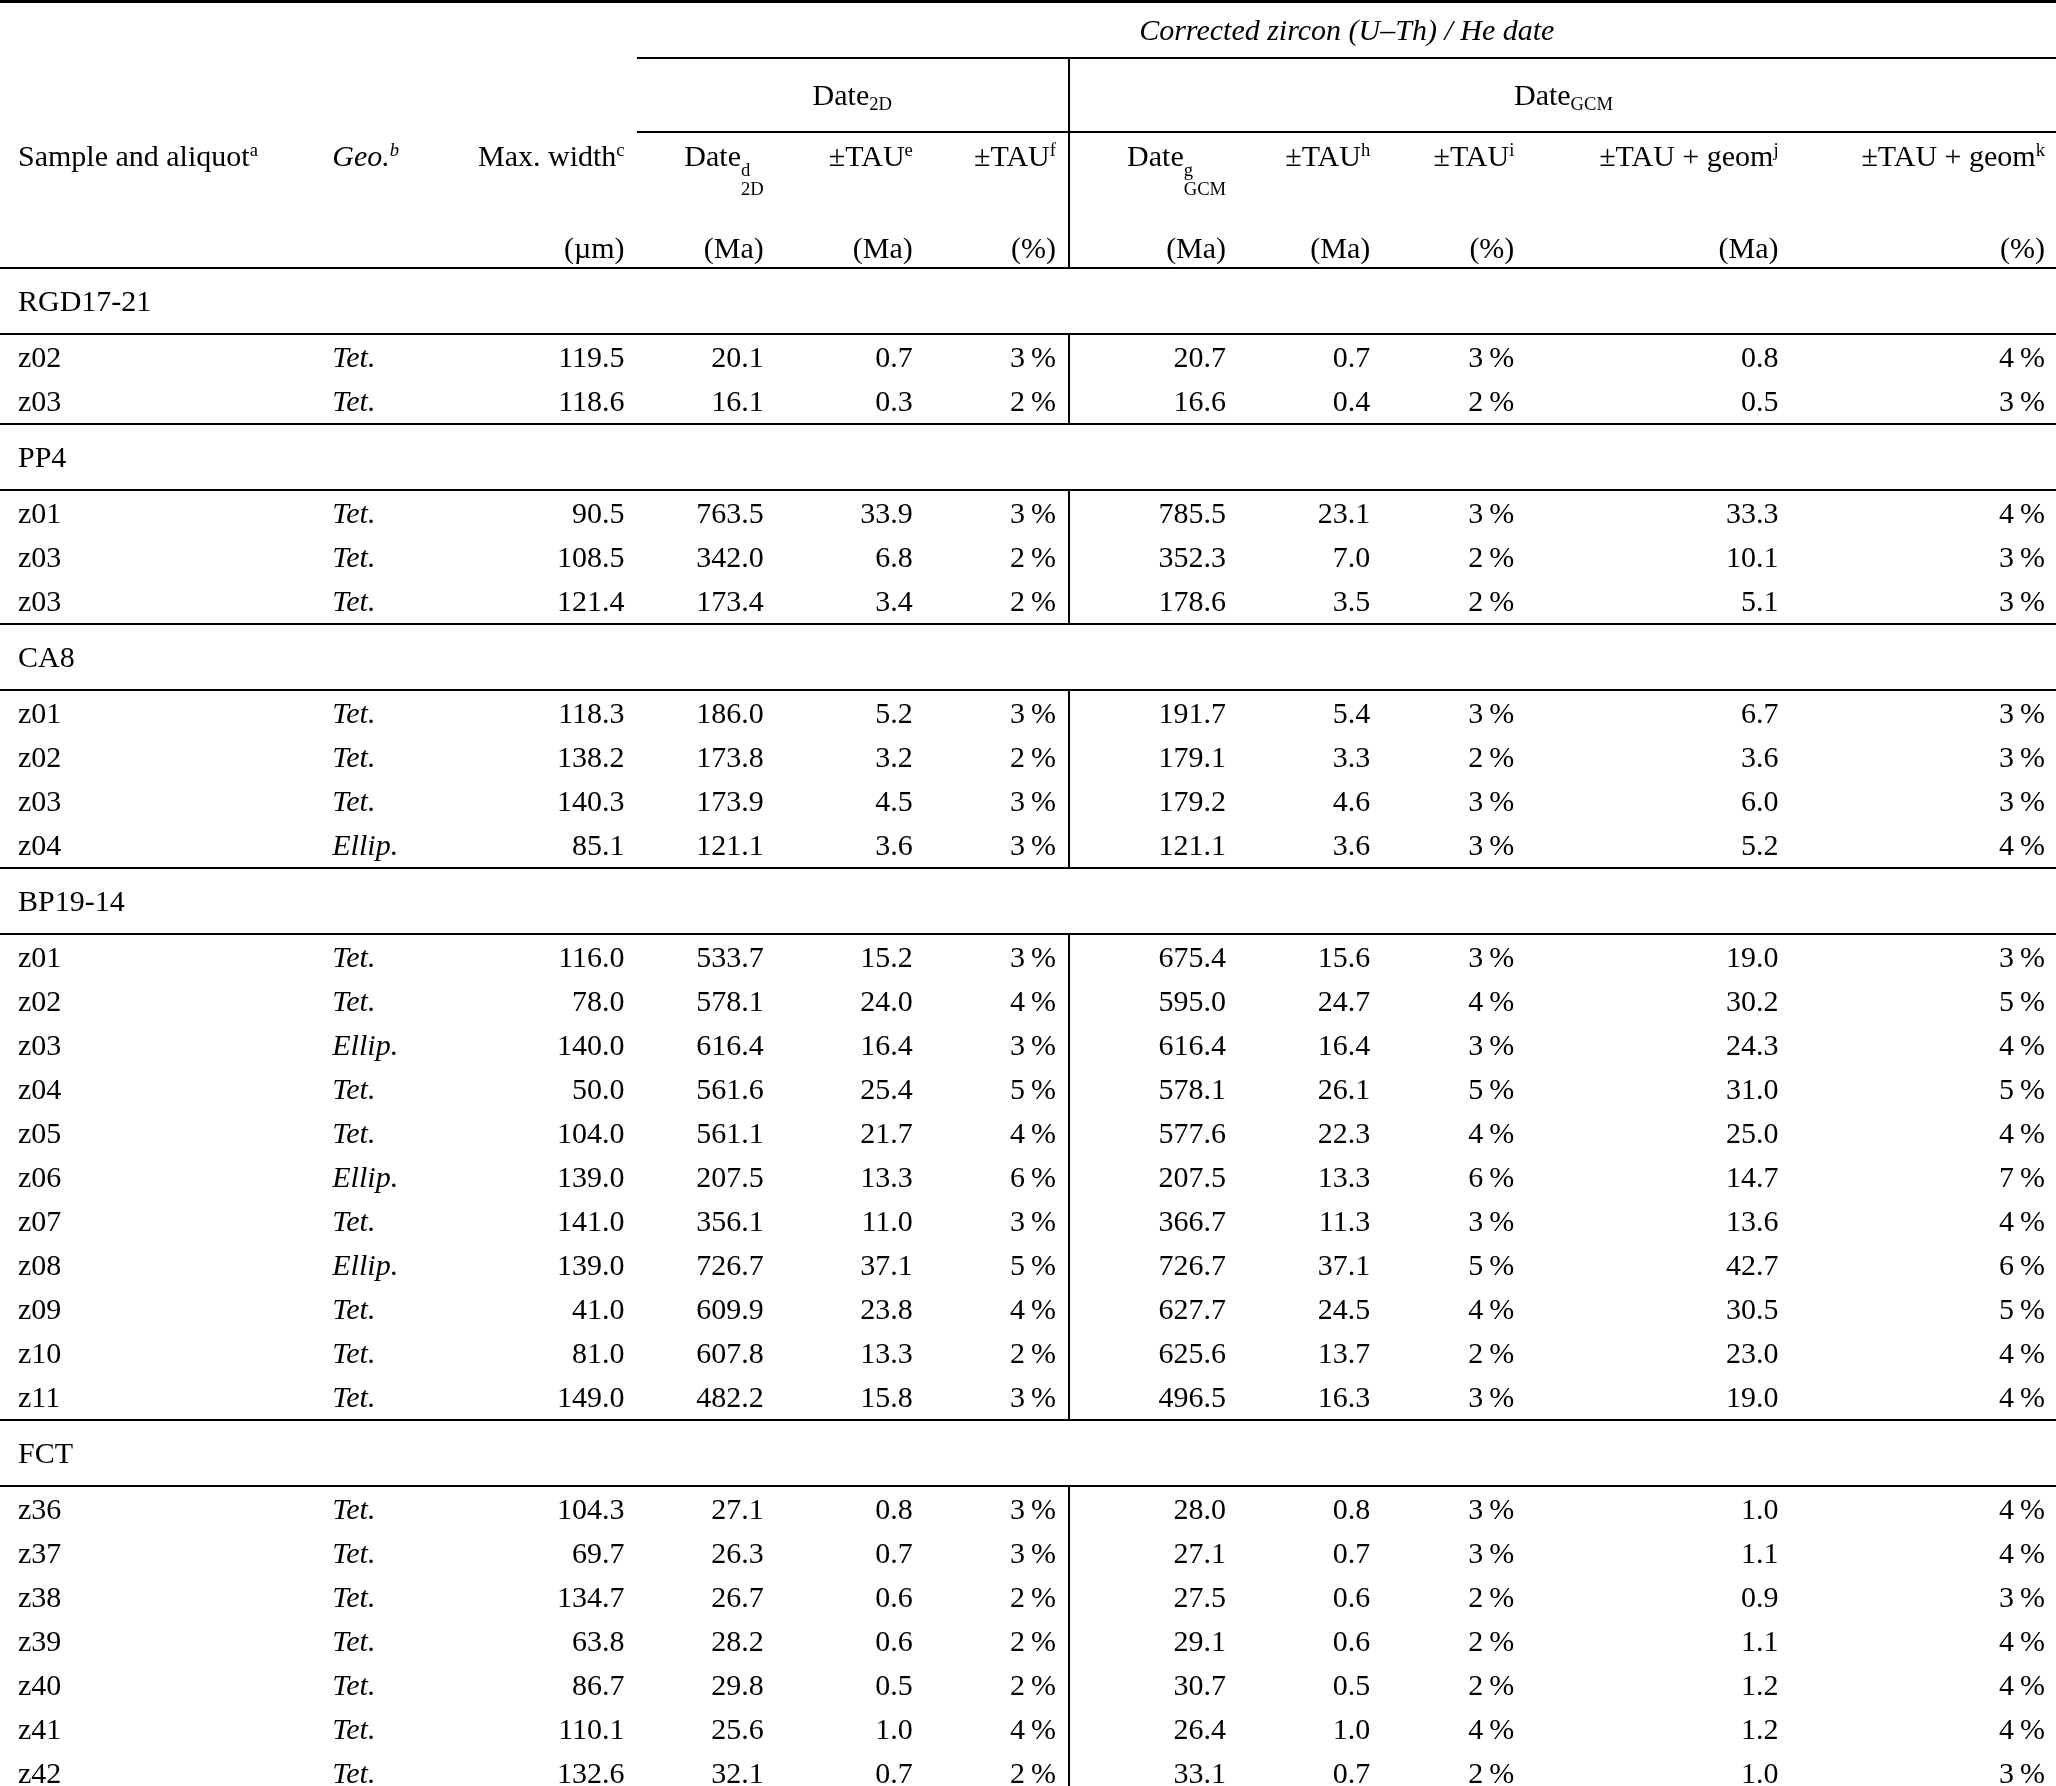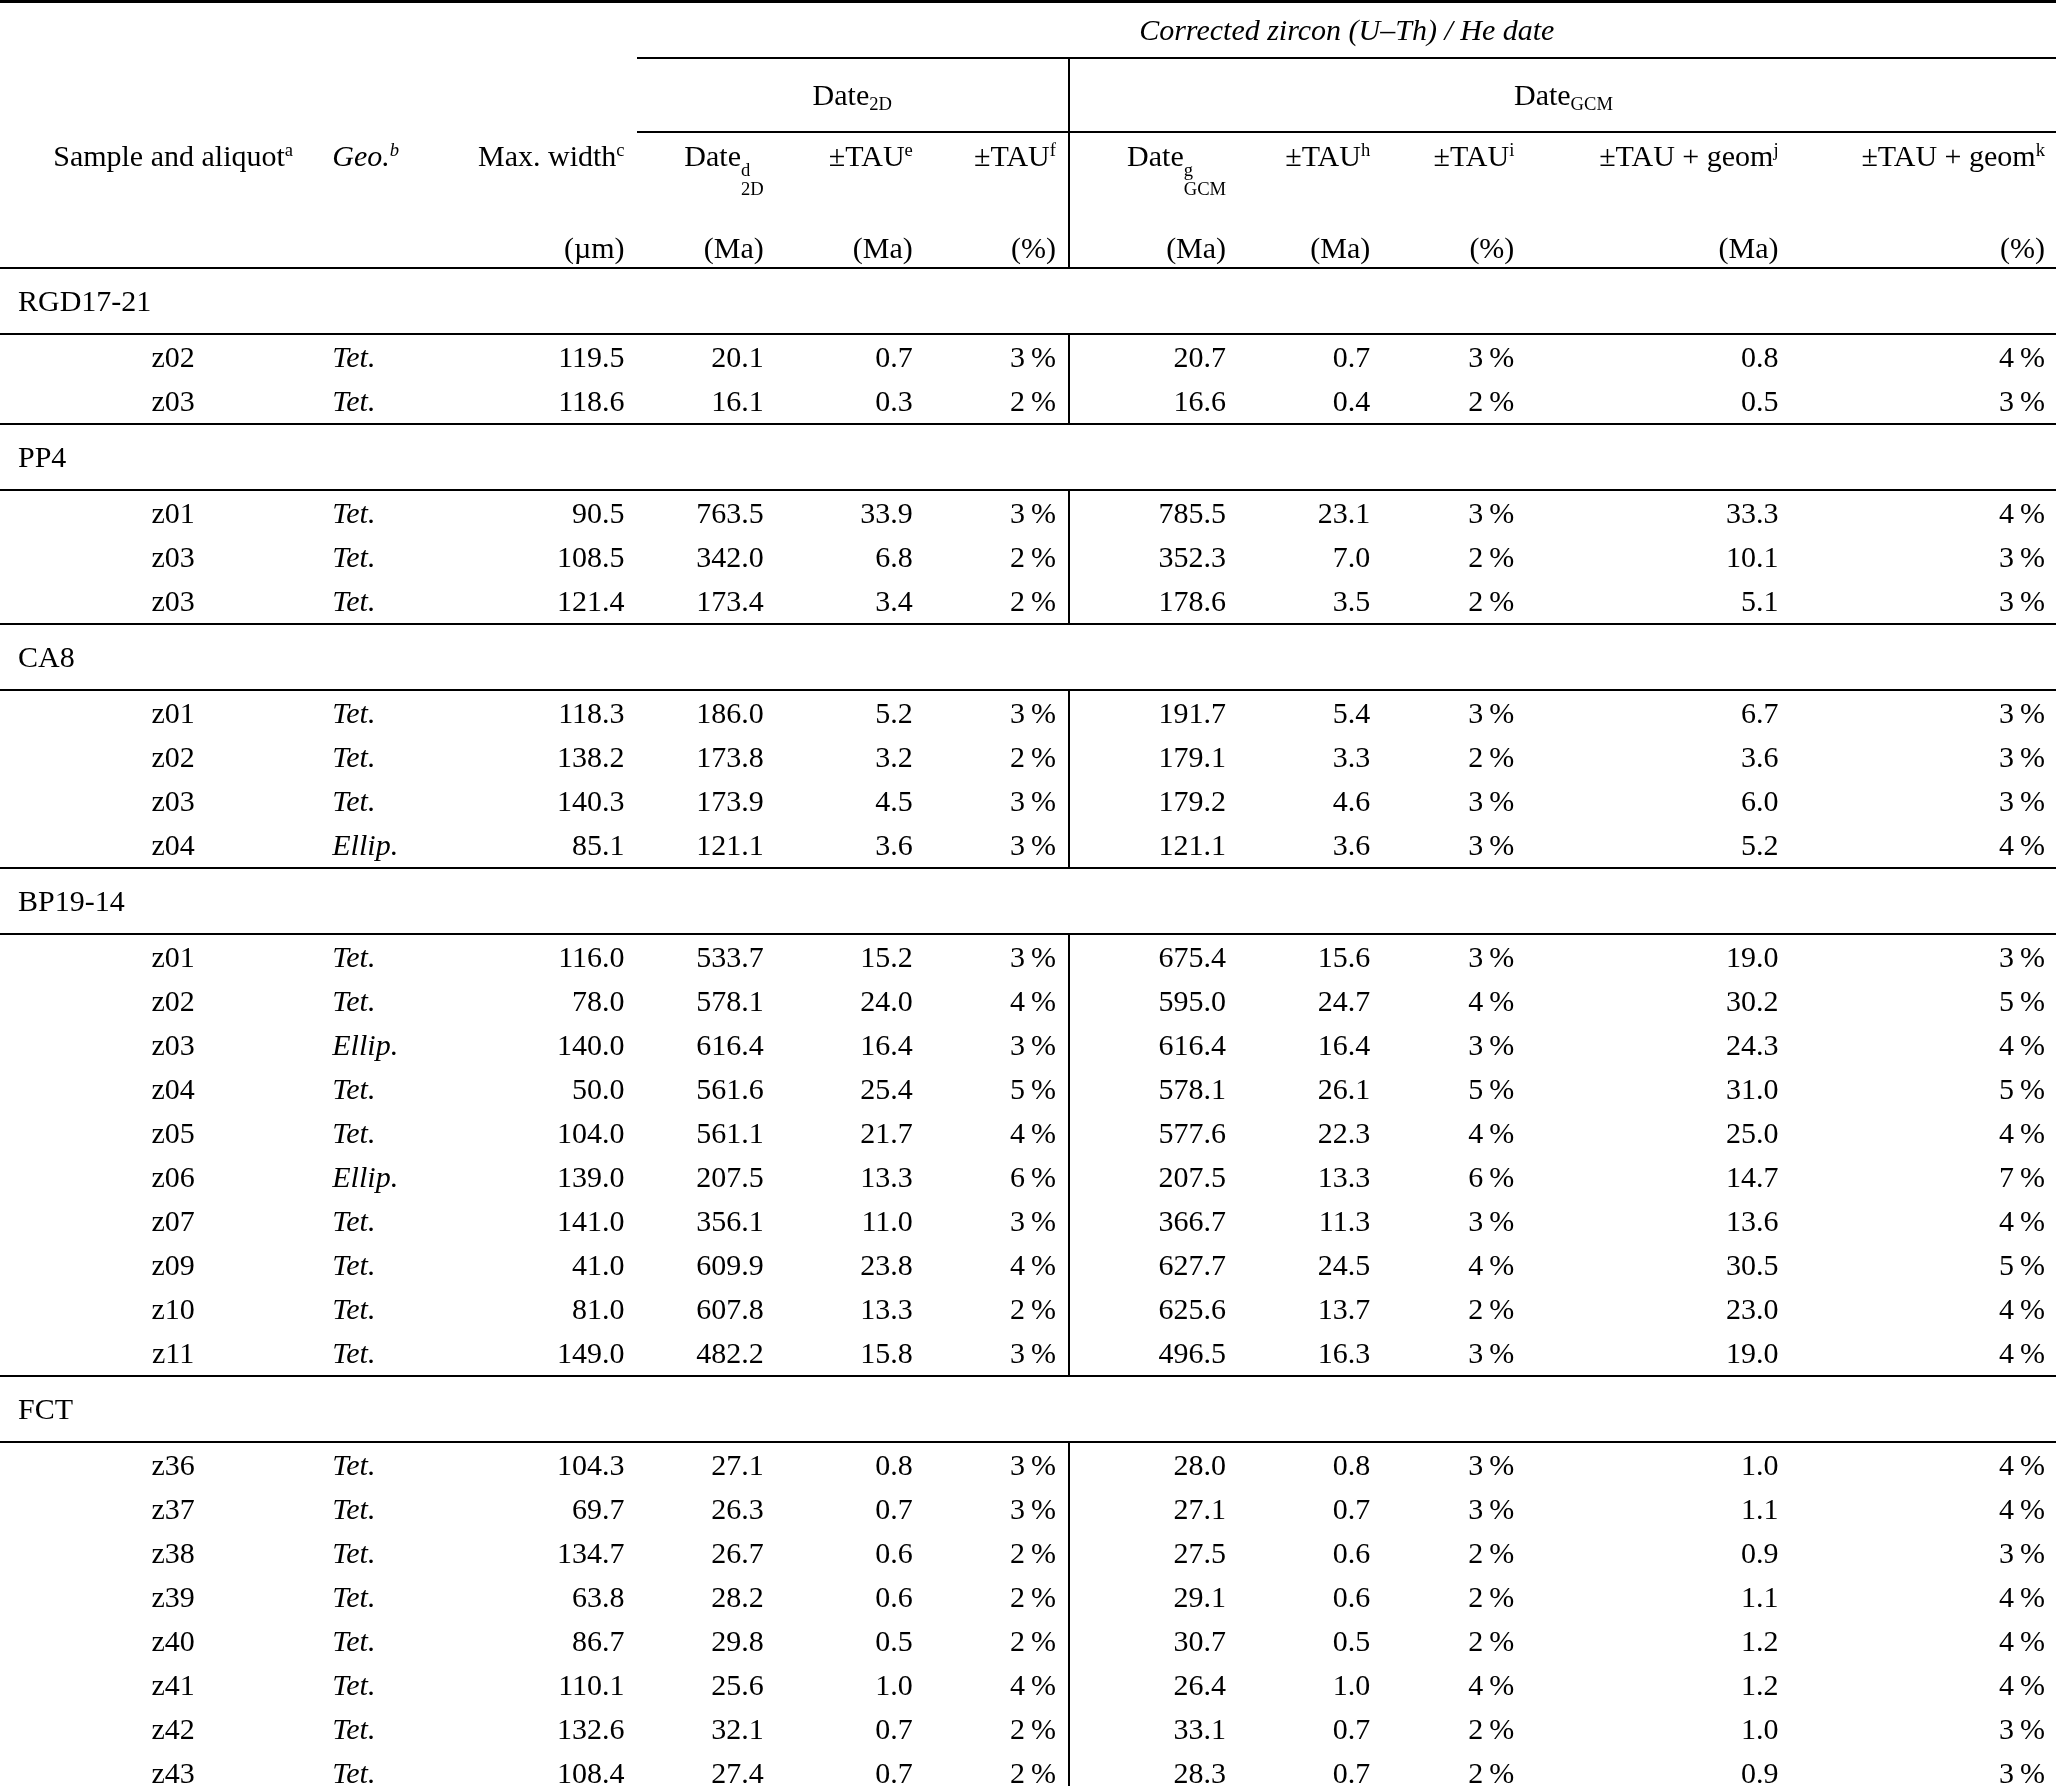--- a/index.html
+++ b/index.html
@@ -7,21 +7,21 @@
     width:2057px;height:1786px;background:#ffffff;color:#000;
     font-family:"Liberation Serif","DejaVu Serif",serif;
   }
   table{
     border-collapse:collapse;table-layout:fixed;width:2057px;
     border-top:3px solid #000;border-bottom:3px solid #000;
     font-size:30px;
   }
   th,td{font-weight:normal;padding:0;white-space:nowrap;overflow:visible;}
   
-  .c0{text-align:center;padding-left:18px;}
+  .c0{text-align:left;padding-left:18px;}
   .c1{text-align:left;padding-left:4px;font-style:italic;}
   .c2,.c3,.c4,.c5,.c6,.c7,.c8,.c9,.c10{text-align:right;padding-right:12px;}
   
   tr.toprow{height:56px;font-style:italic;}
   tr.toprow .corrected{text-align:center;vertical-align:middle;border-bottom:2px solid #000;}
   tr.subrow{height:74px;}
   tr.subrow .gcell{text-align:center;vertical-align:middle;border-bottom:2px solid #000;}
   tr.colhead th{vertical-align:baseline;height:74px;padding-top:6px;padding-bottom:18px;}
   tr.units th{vertical-align:top;height:36px;border-bottom:2px solid #000000;padding-bottom:0;}
   
@@ -315,20 +315,33 @@
         <td class="c3">356.1</td>
         <td class="c4">11.0</td>
         <td class="c5">3 %</td>
         <td class="c6 vbar">366.7</td>
         <td class="c7">11.3</td>
         <td class="c8">3 %</td>
         <td class="c9">13.6</td>
         <td class="c10">4 %</td>
       </tr>
       <tr class="data-row">
+        <td class="c0">z08</td>
+        <td class="c1">Ellip.</td>
+        <td class="c2">139.0</td>
+        <td class="c3">726.7</td>
+        <td class="c4">37.1</td>
+        <td class="c5">5 %</td>
+        <td class="c6 vbar">726.7</td>
+        <td class="c7">37.1</td>
+        <td class="c8">5 %</td>
+        <td class="c9">42.7</td>
+        <td class="c10">6 %</td>
+      </tr>
+      <tr class="data-row">
         <td class="c0">z09</td>
         <td class="c1">Tet.</td>
         <td class="c2">41.0</td>
         <td class="c3">609.9</td>
         <td class="c4">23.8</td>
         <td class="c5">4 %</td>
         <td class="c6 vbar">627.7</td>
         <td class="c7">24.5</td>
         <td class="c8">4 %</td>
         <td class="c9">30.5</td>

